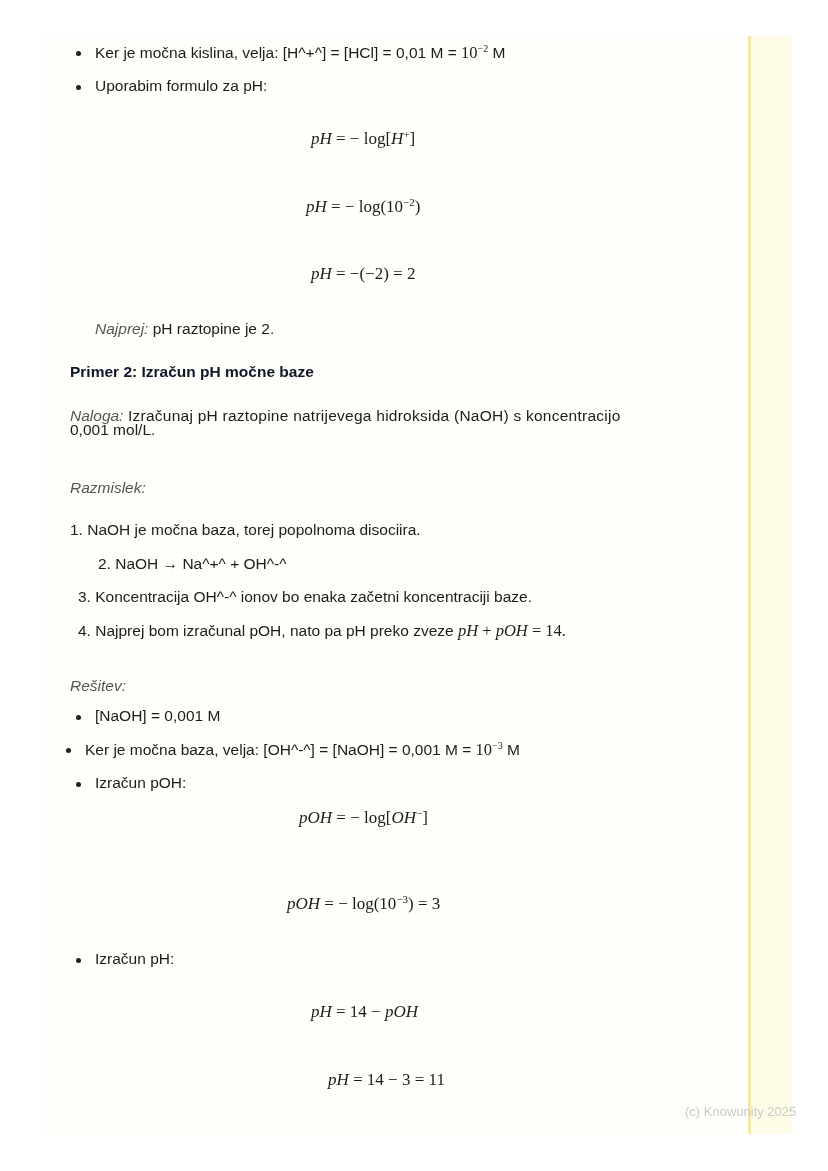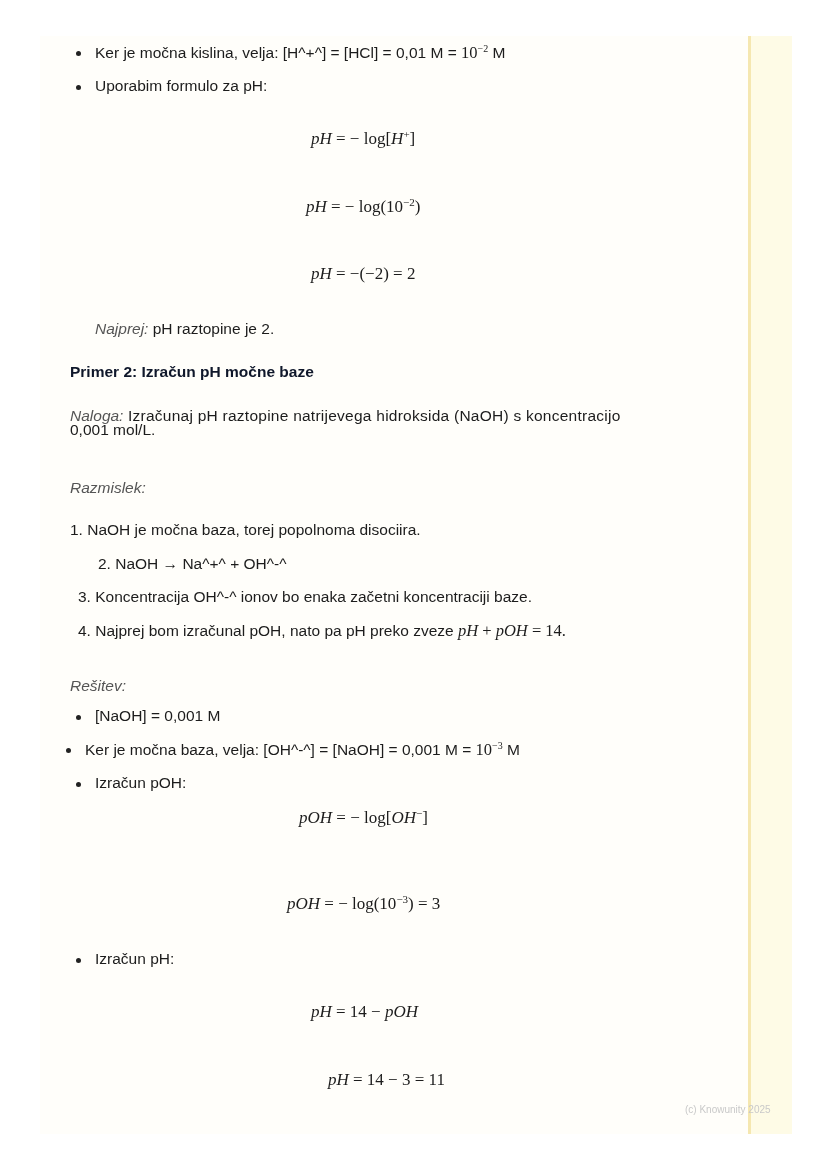--- a/index.html
+++ b/index.html
@@ -22,21 +22,21 @@
   .bullet::before {
     content: ""; position: absolute; left: -19px; top: 8px; width: 5px; height: 5px; border-radius: 50%; background: #222;
   }
   .math { font-family: "Liberation Serif", "DejaVu Serif", serif; font-size: 17px; text-align: right; }
   .math i { font-style: italic; }
   .math sup { font-size: 11px; vertical-align: 6px; line-height: 0; }
   .inline-math { font-family: "Liberation Serif", serif; font-size: 16.5px; }
   .inline-math sup { font-size: 10px; vertical-align: 6px; line-height: 0; }
   .em { font-style: italic; color: #555; }
   .bold { font-weight: bold; color: #0f172a; }
-  .footer { position: absolute; left: 685px; top: 1104px; font-size: 10px; color: #c9c9c9; }
+  .footer { position: absolute; left: 685px; top: 1104px; font-size: 13px; color: #c9c9c9; }
 </style>
 </head>
 <body>
 
 <div class="page"></div>
 <div class="stripe-line"></div>
 <div class="stripe"></div>
 
 <div class="content">
   <div class="abs bullet" style="left:25px; top:43px;">

